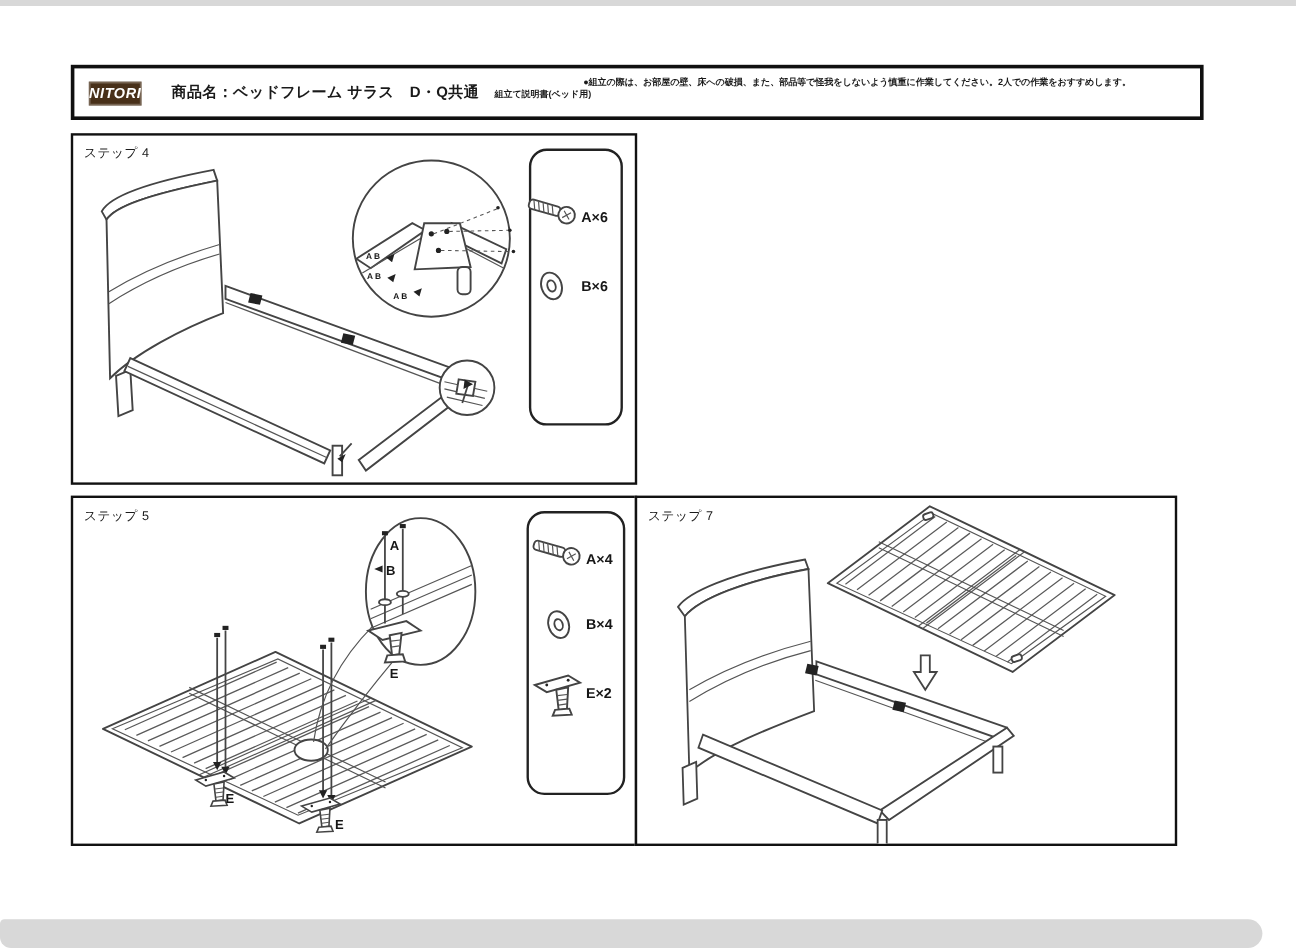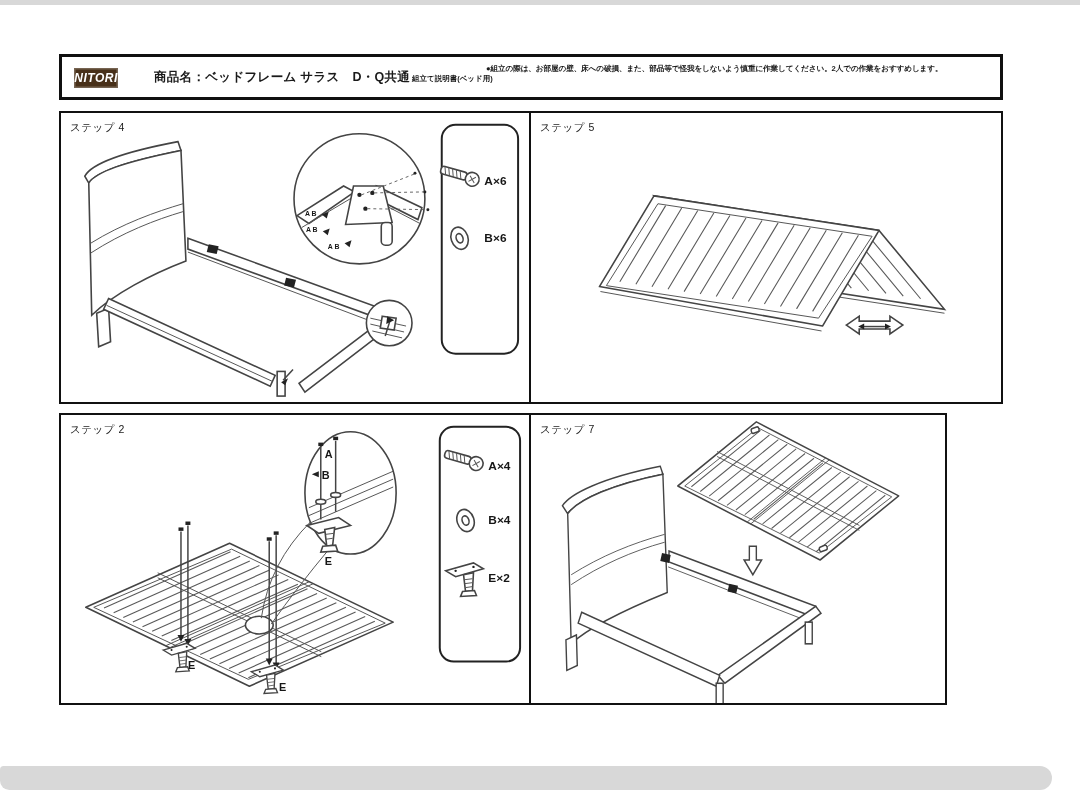--- a/index.html
+++ b/index.html
@@ -14,32 +14,32 @@
   .topstrip{position:absolute;left:0;top:0;width:1080px;height:5px;background:#d8d8d8;}
   .botband{position:absolute;left:0;top:766px;width:1052px;height:24px;background:#d8d8d8;
            border-radius:4px 13px 13px 10px;}
   
   .hdr{position:absolute;left:59px;top:54px;width:944px;height:46px;background:#fff;
        border:3px solid #101010;box-sizing:border-box;}
   .logo{position:absolute;left:12px;top:11px;width:44px;height:20px;color:#fff;
         display:flex;align-items:center;justify-content:center;
         font-weight:bold;font-style:italic;font-size:12px;letter-spacing:.5px;
         box-shadow:inset 0 0 0 1.5px rgba(255,255,255,.25);}
-  .prod{position:absolute;left:92px;top:0;height:40px;display:flex;align-items:center;
+  .prod{position:absolute;left:81px;top:0;height:40px;display:flex;align-items:center;
         font-weight:bold;font-size:12.5px;letter-spacing:.3px;white-space:nowrap;}
   .mantype{position:absolute;left:350px;top:0;height:44px;display:flex;align-items:center;
         font-weight:bold;font-size:7.5px;white-space:nowrap;}
   .notes{position:absolute;left:424px;top:5px;line-height:14.5px;
         font-weight:600;font-size:7.6px;white-space:nowrap;letter-spacing:-0.1px;}
   
   .panel{position:absolute;background:#fff;border:2.5px solid #111;box-sizing:border-box;}
   #p4{left:59px;top:111px;width:472px;height:293px;}
   #p5{left:529px;top:111px;width:474px;height:293px;}
   #p6{left:59px;top:413px;width:472px;height:292px;}
-  #p7{left:529px;top:413px;width:418px;height:292px;}
+  #p7{left:529px;top:413px;width:452px;height:292px;}
   .steplabel{position:absolute;left:9px;top:8px;font-weight:normal;font-size:10.5px;letter-spacing:.5px;}
   .panel svg{position:absolute;left:0;top:0;width:100%;height:100%;}
   svg text{font-family:"Liberation Sans","DejaVu Sans",sans-serif;fill:#161616;}
   .ln{stroke:#444;fill:none;stroke-width:1.5;}
   .lnw{stroke:#444;fill:#fff;stroke-width:1.6;}
   .slat{stroke:#5a5a5a;stroke-width:1.1;fill:none;}
   .thin{stroke:#555;stroke-width:1;fill:none;}
   .callout{fill:#fff;stroke:#222;stroke-width:2;}
   .plabel{font-size:12px;font-weight:bold;}
   .dlabel{font-size:11px;font-weight:bold;}
@@ -146,43 +146,20 @@
         <rect x="384" y="12" width="77" height="232" rx="14" class="callout"></rect>
         <use href="#screw" transform="translate(414,66) rotate(16)"></use>
         <text class="plabel" x="427" y="73">A×6</text>
         <use href="#washer" transform="translate(402,127)"></use>
         <text class="plabel" x="427" y="131">B×6</text>
       </g>
     </svg>
     <div class="steplabel">ステップ 4</div>
   </div>
 
-  <div class="panel" id="p5">
-    <svg viewBox="0 0 474 293" preserveAspectRatio="none">
-      <g>
-
-        <path class="lnw" d="M124,84 L351,119 L417,199 L190,164 Z"></path>
-        <path class="slat" d="M148.1,94.7 L200.9,158.7 M165.5,97.4 L218.3,161.4 M183,100.1 L235.8,164.1 M200.4,102.8 L253.2,166.8 M217.9,105.5 L270.7,169.5 M235.4,108.2 L288.2,172.2 M252.8,110.9 L305.6,174.9 M270.3,113.6 L323.1,177.6 M287.7,116.2 L340.5,180.2 M305.2,118.9 L358,182.9 M322.6,121.6 L375.4,185.6 M340.1,124.3 L392.9,188.3"></path>
-        <path class="thin" d="M190,168 L417,203"></path>
-
-        <path class="lnw" stroke-linejoin="round" d="M69,176 L124,84 L351,119 L294,216 Z"></path>
-        <path class="thin" d="M76,175 L128,92 L344,125 L290,208 Z"></path>
-        <path class="slat" d="M89.6,171.1 L135.8,93.9 M105.8,173.6 L152,96.4 M122,176.1 L168.2,98.9 M138.2,178.6 L184.4,101.4 M154.4,181.1 L200.6,103.9 M170.6,183.6 L216.8,106.4 M186.8,186.1 L233,108.9 M203,188.6 L249.2,111.4 M219.2,191.1 L265.4,113.9 M235.4,193.6 L281.6,116.4 M251.6,196.1 L297.8,118.9 M267.8,198.6 L314,121.4 M284,201.1 L330.2,123.9"></path>
-        <path class="thin" d="M70,181 L293,221"></path>
-      </g>
-
-      <g>
-        <path class="lnw" d="M318,215 L331,206 L331,211 L362,211 L362,206 L375,215 L362,224 L362,219 L331,219 L331,224 Z"></path>
-        <path class="ln" d="M334,216.5 L359,216.5" stroke-width="1.1"></path>
-        <path class="dark" d="M330,216.5 L336,213.5 L336,219.5 Z"></path>
-        <path class="dark" d="M363,216.5 L357,213.5 L357,219.5 Z"></path>
-      </g>
-    </svg>
-    <div class="steplabel">ステップ 5</div>
-  </div>
 
   <div class="panel" id="p6">
     <svg viewBox="0 0 472 292" preserveAspectRatio="none">
 
       <g>
         <path class="lnw" stroke-linejoin="round" d="M25,195 L170,130 L335,210 L190,275 Z"></path>
         <path class="thin" d="M33,195 L172,136 L327,211 L189,268 Z"></path>
         <path class="slat" d="M43.4,195.8 L171,138.6 M53.1,200.5 L180.7,143.3 M62.8,205.2 L190.4,148 M72.5,209.9 L200.1,152.7 M82.2,214.6 L209.8,157.4 M91.9,219.3 L219.5,162.1 M101.6,224 L229.2,166.8 M111.3,228.7 L238.9,171.5 M121,233.4 L248.6,176.2 M130.7,238.1 L258.3,180.9 M140.4,242.8 L268,185.6 M150.1,247.5 L277.7,190.3 M159.8,252.2 L287.4,195 M169.5,256.9 L297.1,199.7 M179.2,261.6 L306.8,204.4 M188.9,266.3 L316.5,209.1"></path>
         <path class="thin" d="M105.5,234 L250.5,169 M109.5,236 L254.5,171"></path>
         <path class="thin" d="M97.5,160 L262.5,240 M97.5,165 L262.5,245"></path>
@@ -229,21 +206,21 @@
       <g>
         <rect x="382" y="12" width="81" height="238" rx="14" class="callout"></rect>
         <use href="#screw" transform="translate(418,48) rotate(16)"></use>
         <text class="plabel" x="431" y="56">A×4</text>
         <use href="#washer" transform="translate(408,107)"></use>
         <text class="plabel" x="431" y="111">B×4</text>
         <use href="#legpart" transform="translate(408,160)"></use>
         <text class="plabel" x="431" y="169">E×2</text>
       </g>
     </svg>
-    <div class="steplabel">ステップ 2</div>
+    <div class="steplabel">ステップ 5</div>
   </div>
 
   <div class="panel" id="p7">
     <svg viewBox="0 0 474 292" preserveAspectRatio="none">
 
       <g>
         <path class="lnw" d="M36,92 C45,80 80,64 148,52 L151,60 C95,70 55,85 42,100 Z"></path>
         <path class="lnw" d="M42,100 C55,85 95,70 151,60 L156,180 C120,193 70,212 46,232 Z"></path>
         <path class="thin" d="M46,162 C80,143 116,130 153,121"></path>
         <path class="thin" d="M46,172 C80,152 116,138 153,129"></path>

